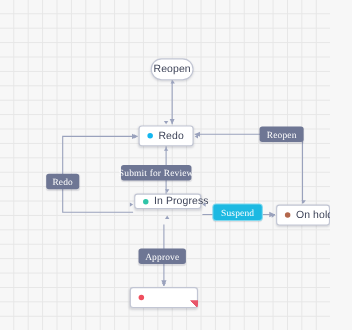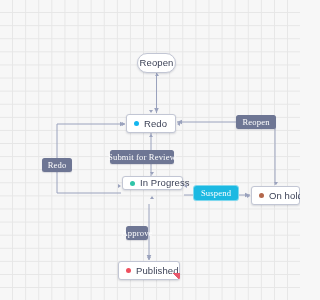--- a/index.html
+++ b/index.html
@@ -135,38 +135,37 @@
 
   <div class="node" style="left:251px;top:186px;width:49px;height:19px;">
     <span class="dot" style="background:#b3674b;"></span>
     <span class="nlabel">On holds</span>
     <span class="port l" style="left:-5px;top:7px;"></span>
     <span class="port t" style="left:22px;top:-5px;"></span>
   </div>
 
   <div class="node" style="left:118px;top:261px;width:62px;height:19px;">
     <span class="dot" style="background:#ef4f5e;"></span>
-    <span class="nlabel">Published</span>
     <span class="port t" style="left:28px;top:-5px;"></span>
     <span class="resize-handle"></span>
   </div>
 
   <div class="elabel" style="left:110px;top:150px;width:64px;">
     <span>Submit for Review</span>
   </div>
 
   <div class="elabel" style="left:42px;top:146px;width:30px;margin-top:12px;">
     <span>Redo</span>
   </div>
 
   <div class="elabel" style="left:236px;top:115px;width:40px;">
     <span>Reopen</span>
   </div>
 
   <div class="elabel selected" style="left:194px;top:186px;width:44px;">
     <span>Suspend</span>
   </div>
 
-  <div class="elabel" style="left:126px;top:226px;width:22px;">
+  <div class="elabel" style="left:126px;top:226px;width:43px;">
     <span>Approve</span>
   </div>
 
 </div>
 
 </body></html>

